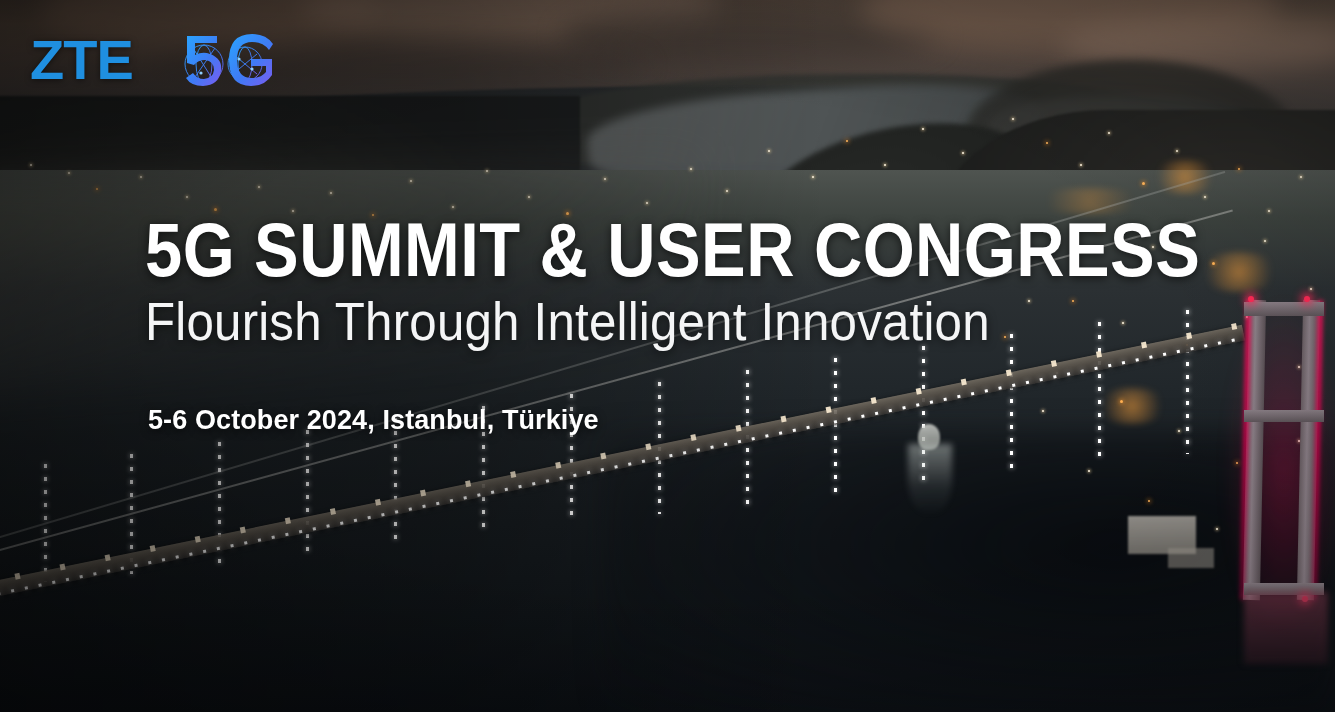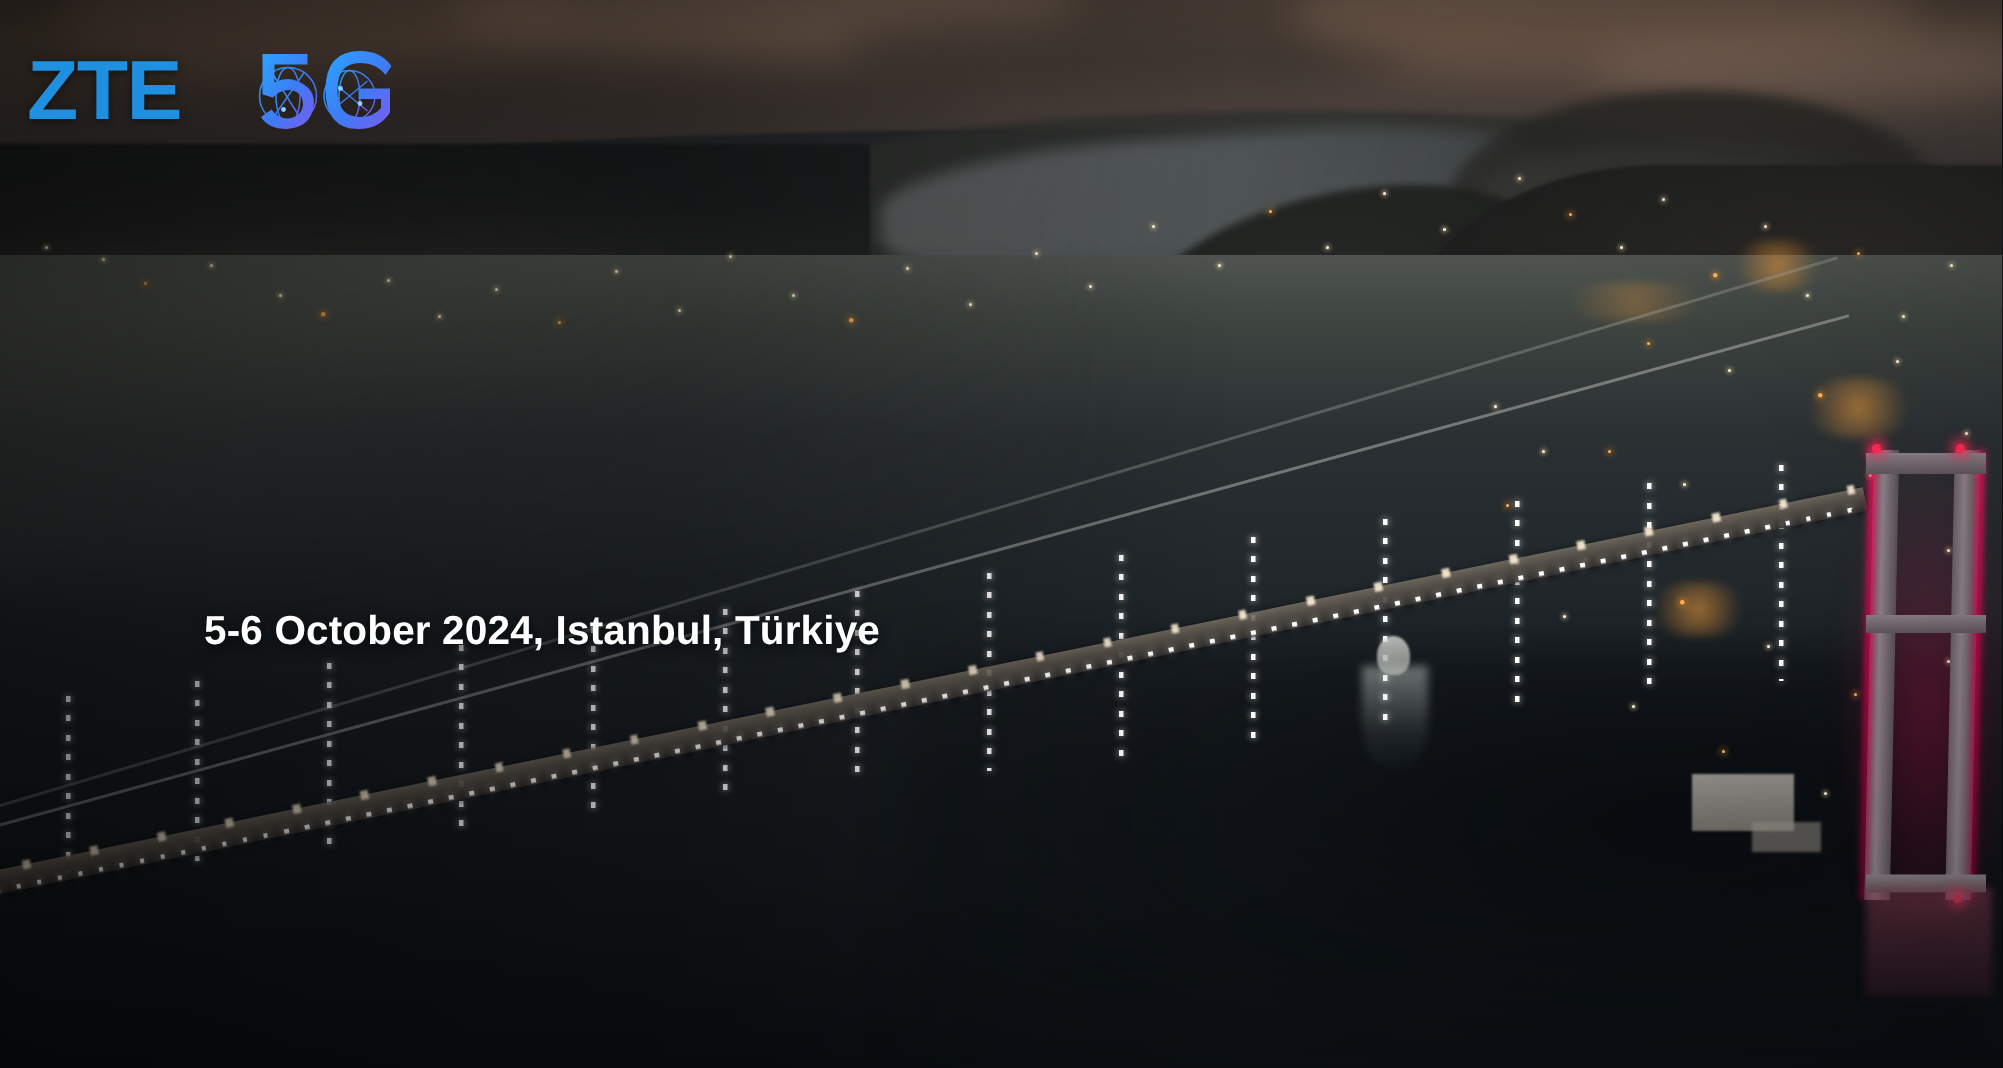--- a/index.html
+++ b/index.html
@@ -346,21 +346,21 @@
 
   
   .vignette {
     position: absolute; inset: 0;
     background:
       linear-gradient(to right, rgba(0,0,0,.46) 0%, rgba(0,0,0,.30) 34%, rgba(0,0,0,0) 62%),
       radial-gradient(ellipse 95% 85% at 50% 48%, rgba(0,0,0,0) 40%, rgba(0,0,0,.40) 100%);
   }
 
   
-  .overlay { position: absolute; inset: 0; }
+  .overlay { position: absolute; inset: 0; margin-left: 12px; }
 
   .logo-bar {
     position: absolute;
     left: 18px; top: 28px;
     display: flex;
     align-items: center;
     gap: 40px;
   }
   .zte-logo {
     font-family: "Liberation Sans", sans-serif;
@@ -602,17 +602,21 @@
             <circle cx="79" cy="41" r="1.6"></circle>
           </g>
 
           <path d="M14 8 H44 V15 H22 V27 Q30 23 37 26 Q50 31 48 43 Q46 57 30 58 Q18 58 13 50 L20 45 Q24 51 31 51 Q40 50 41 42 Q41 33 32 32 Q25 32 21 37 L14 35 Z" fill="url(#g5g)"></path>
 
           <path d="M96 22 Q90 14 79 14 Q64 14 64 32 Q64 50 79 50 Q88 50 93 44 V38 H78 V31 H99 V47 Q92 58 78 58 Q56 58 56 32 Q56 6 79 6 Q93 6 100 16 Z" fill="url(#g5g)"></path>
         </svg>
       </div>
     </div>
 
+    <div class="title-block">
+      <h1 class="main-title">5G SUMMIT &amp; USER CONGRESS</h1>
+      <p class="sub-title">Flourish Through Intelligent Innovation</p>
+    </div>
 
     <p class="event-meta">5-6 October 2024, Istanbul, Türkiye</p>
   </div>
 
 </div>
 
 </body></html>

